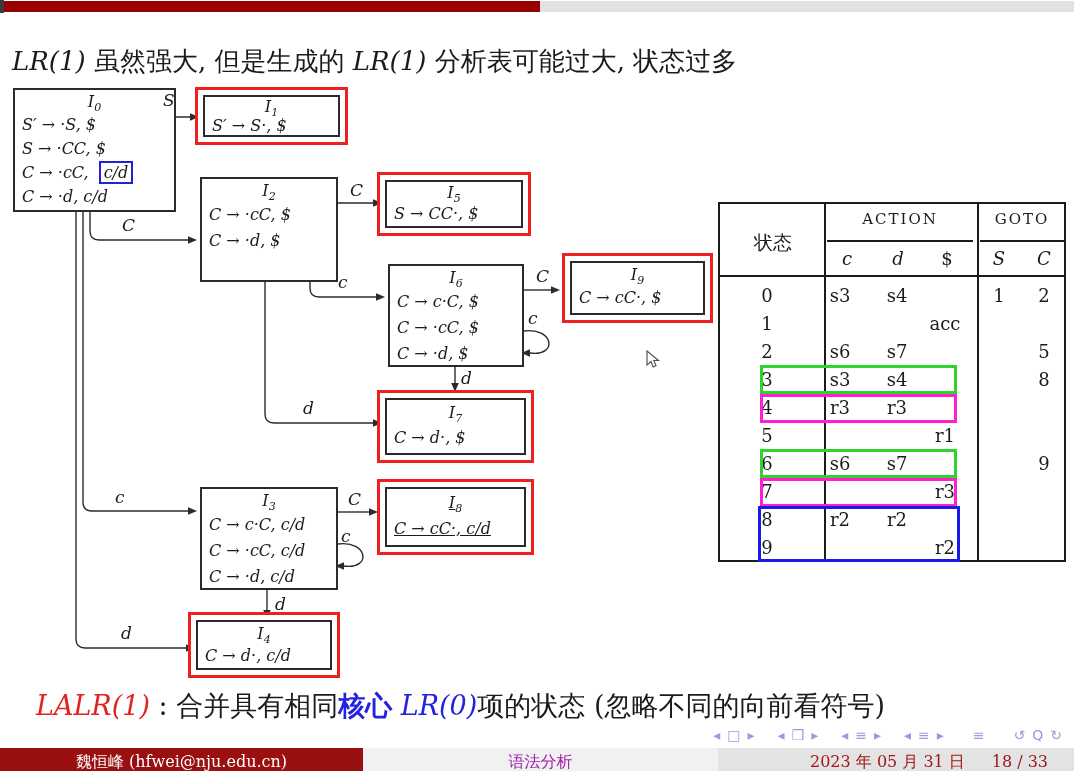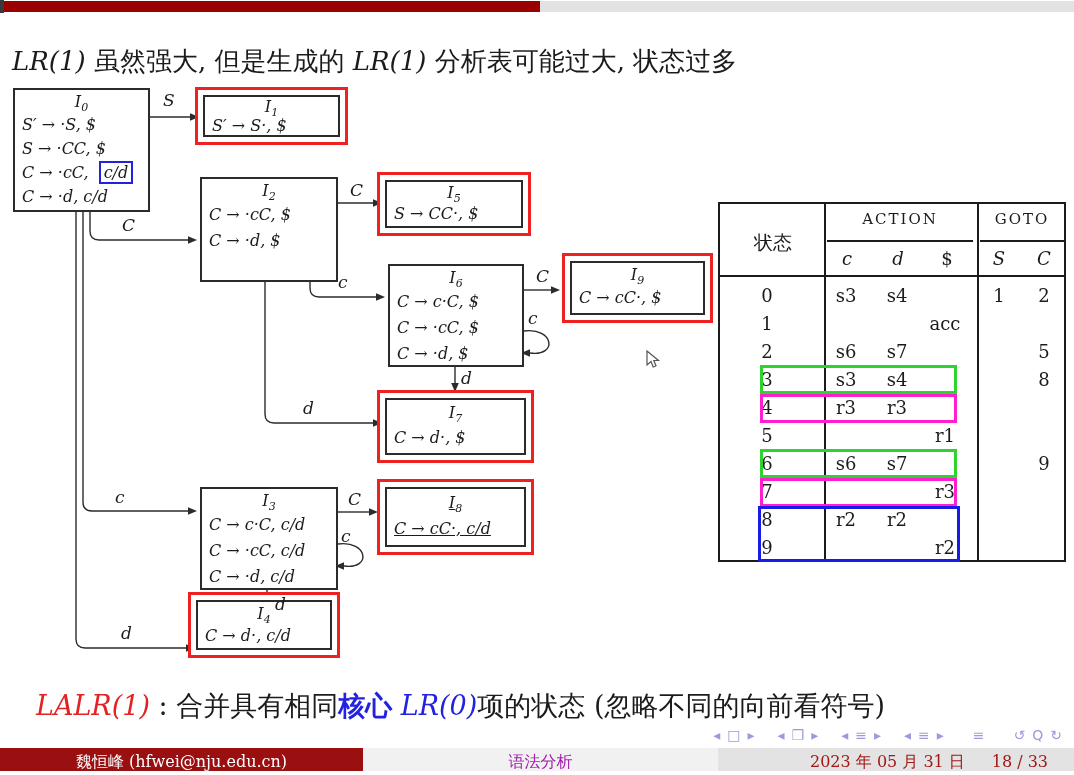--- a/index.html
+++ b/index.html
@@ -33,21 +33,21 @@
 
   
   .ptable{position:absolute;left:718px;top:202px;width:348px;height:360px;border:2px solid #1b1b1b;background:#fff;z-index:2;font-size:18px;}
   .ptable .vline{position:absolute;top:0;width:2px;height:100%;background:#1b1b1b;}
   .ptable .hline{position:absolute;height:2px;background:#1b1b1b;}
   .ptable .hcell{position:absolute;text-align:center;}
   .caps{font-size:15px;letter-spacing:2px;font-family:"DejaVu Serif","Liberation Serif",serif;}
   .trow{position:absolute;left:0;width:348px;height:28px;line-height:28px;}
   .trow span{position:absolute;text-align:center;display:inline-block;}
   .cell-state{left:22px;width:50px;}
-  .cell-c{left:104px;width:44px;}
+  .cell-c{left:98px;width:44px;}
   .cell-d{left:154px;width:46px;}
   .cell-dollar{left:198px;width:54px;}
   .cell-S{left:258px;width:42px;}
   .cell-C{left:303px;width:42px;}
   .hl{position:absolute;border:3px solid;z-index:4;}
   .hl-green{border-color:#2ed32e;}
   .hl-magenta{border-color:#ff1fd0;}
   .hl-blue{border-color:#1a1ae6;}
 
   
@@ -119,21 +119,21 @@
   <span class="elabel" style="left:350px;top:180px;">C</span>
   <span class="elabel" style="left:338px;top:272px;">c</span>
   <span class="elabel" style="left:303px;top:398px;">d</span>
   <span class="elabel" style="left:536px;top:266px;">C</span>
   <span class="elabel" style="left:528px;top:308px;">c</span>
   <span class="elabel" style="left:461px;top:368px;">d</span>
   <span class="elabel" style="left:348px;top:489px;">C</span>
   <span class="elabel" style="left:341px;top:526px;">c</span>
   <span class="elabel" style="left:275px;top:594px;">d</span>
 
-  <div class="state-box" style="left:13px;top:88px;width:137px;height:124px;">
+  <div class="state-box" style="left:13px;top:88px;width:163px;height:124px;">
     <div class="state-title"><span>I</span><sub>0</sub></div>
     <div class="state-line">S′ → ·S, $</div>
     <div class="state-line">S → ·CC, $</div>
     <div class="state-line"><span>C → ·cC,</span><span class="blue-inline">c/d</span></div>
     <div class="state-line">C → ·d, c/d</div>
   </div>
 
   <div class="red-wrap" style="left:195px;top:87px;width:153px;height:58px;">
     <div class="state-box">
       <div class="state-title" style="height:18px;line-height:18px;"><span>I</span><sub>1</sub></div>
@@ -182,21 +182,21 @@
     <div class="state-line">C → ·d, c/d</div>
   </div>
 
   <div class="red-wrap" style="left:377px;top:479px;width:157px;height:76px;text-decoration:underline;">
     <div class="state-box">
       <div class="state-title" style="height:25px;line-height:25px;"><span>I</span><sub>8</sub></div>
       <div class="state-line" style="line-height:27px;">C → cC·, c/d</div>
     </div>
   </div>
 
-  <div class="red-wrap" style="left:188px;top:592px;width:152px;height:66px;">
+  <div class="red-wrap" style="left:188px;top:612px;width:152px;height:66px;">
     <div class="state-box">
       <div class="state-title" style="height:21px;line-height:21px;"><span>I</span><sub>4</sub></div>
       <div class="state-line" style="line-height:23px;">C → d·, c/d</div>
     </div>
   </div>
 
   <svg class="cursor" width="15" height="20" viewBox="0 0 15 20">
     <polygon points="1,1 1,15 5,11.5 7.2,17 10,15.8 7.8,10.5 12.5,10.5" fill="#ffffff" stroke="#555555" stroke-width="1.2"></polygon>
   </svg>
 

